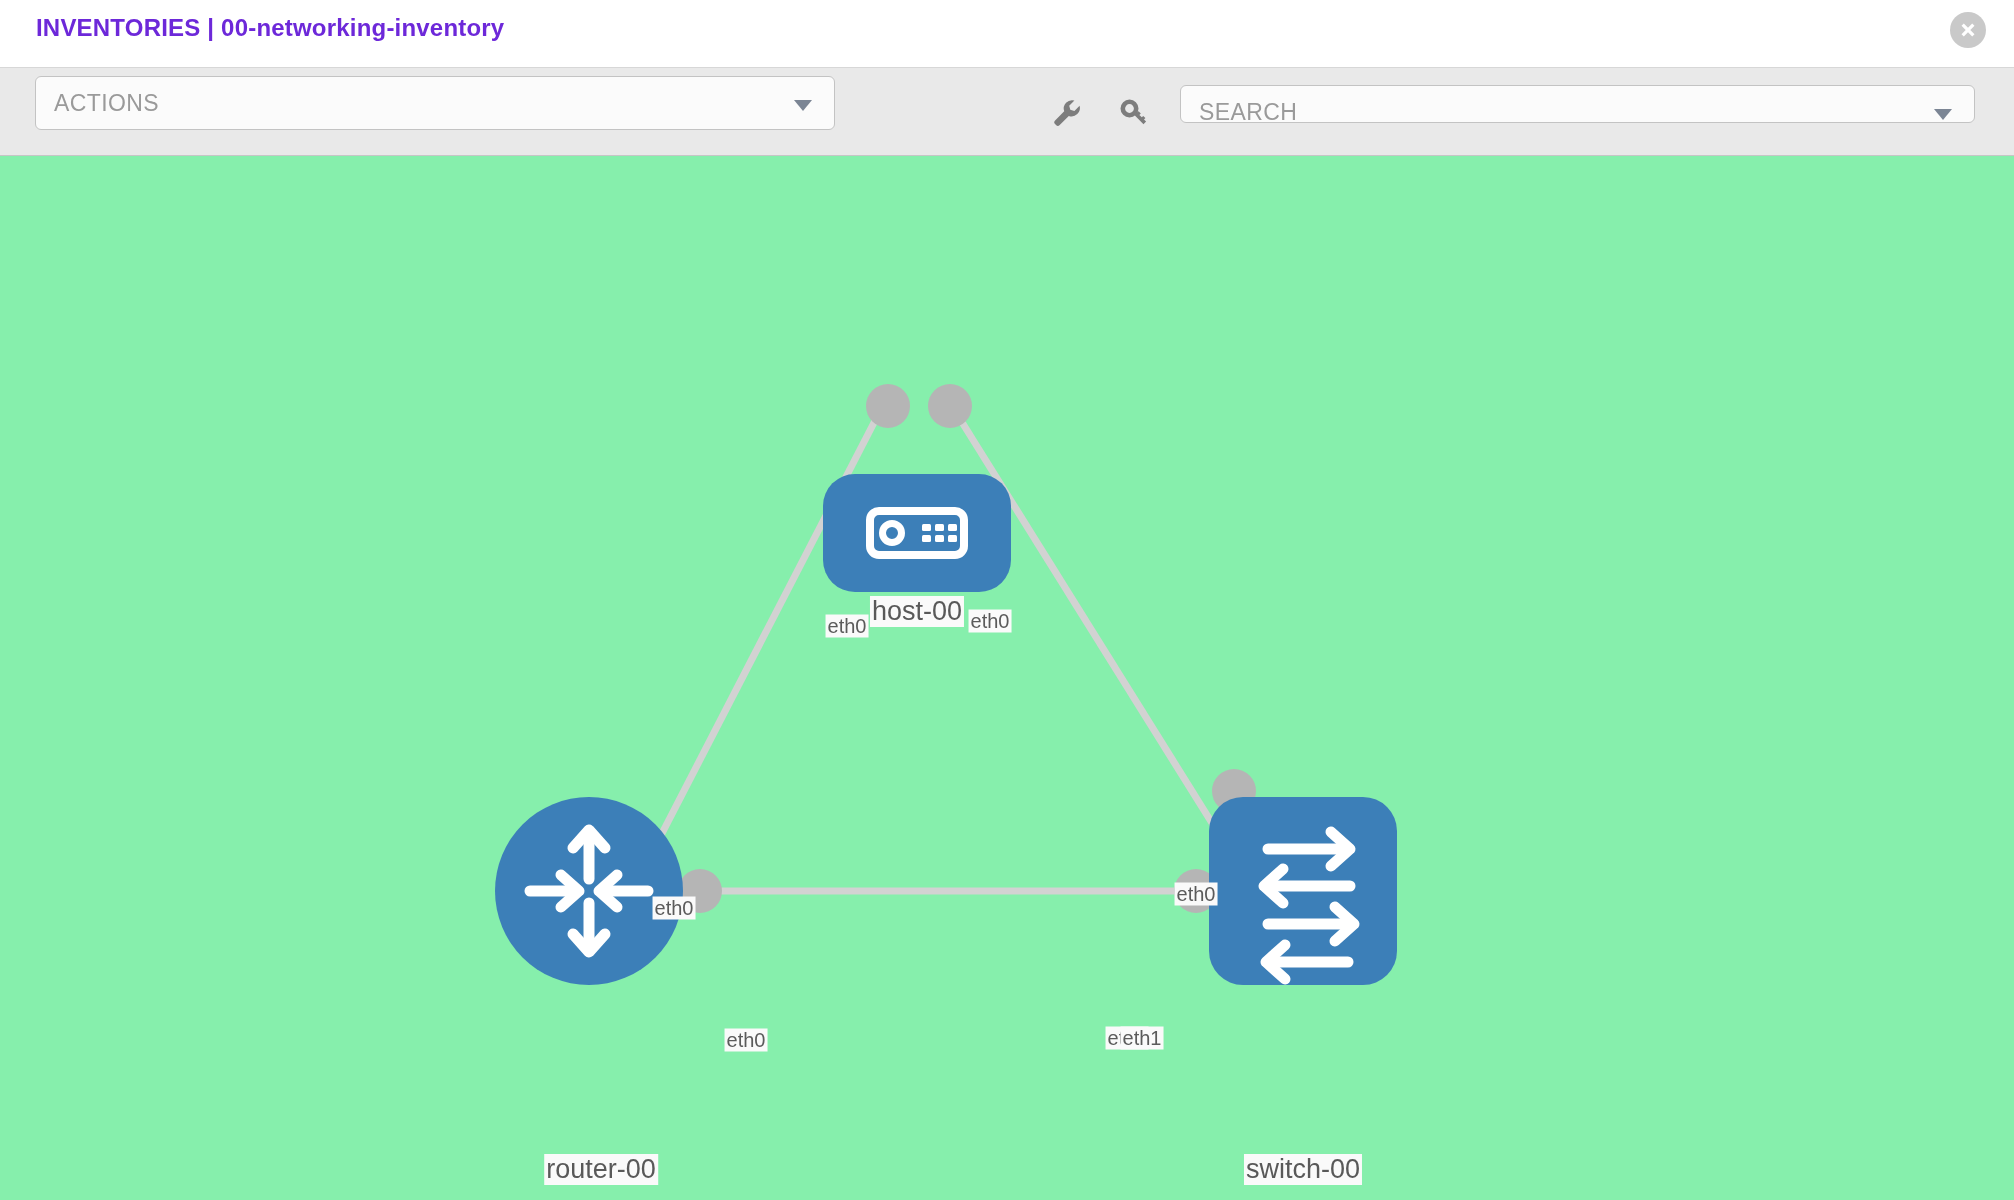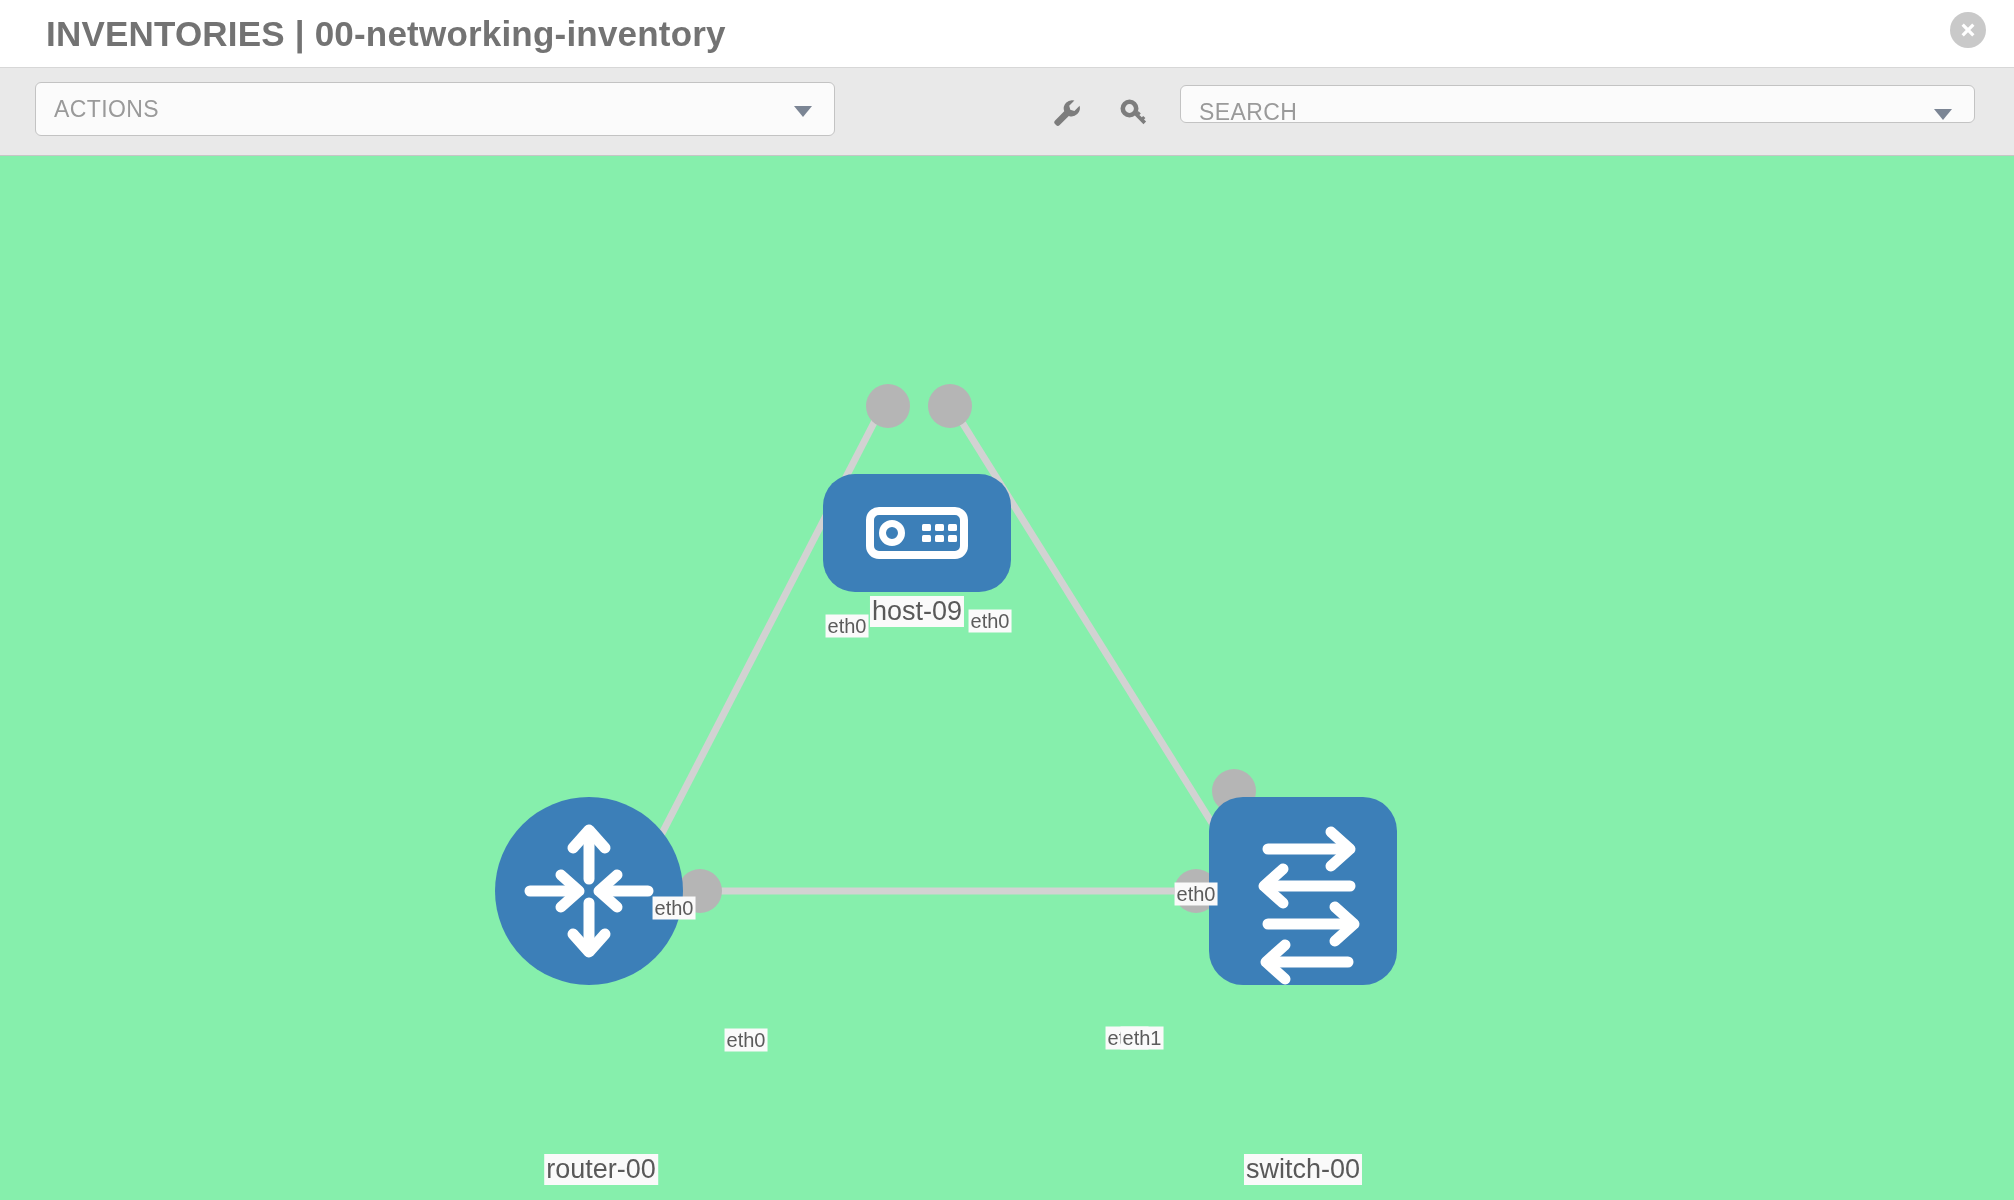--- a/index.html
+++ b/index.html
@@ -26,26 +26,25 @@
     width: 2014px;
     height: 68px;
     background: #ffffff;
     border-bottom: 1px solid #d7d7d7;
     box-sizing: border-box;
   }
   .header-title {
     position: absolute;
     left: 36px;
     top: 14px;
-    font-size: 35px;
+    font-size: 24px;
     font-weight: bold;
-    color: #737373;
+    color: #6d28d9;
     letter-spacing: 0.2px;
     white-space: nowrap;
-    margin-left: 10px;
   }
   .close-btn {
     position: absolute;
     right: 28px;
     top: 12px;
     width: 36px;
     height: 36px;
     border-radius: 50%;
     background: #c9c9c9;
     cursor: pointer;
@@ -59,21 +58,21 @@
     width: 2014px;
     height: 88px;
     background: #e9e9e9;
     border-bottom: 1px solid #c6c6c6;
     box-sizing: border-box;
   }
 
   .actions-select {
     position: absolute;
     left: 35px;
-    top: 14px;
+    top: 8px;
     width: 800px;
     height: 54px;
     background: #fbfbfb;
     border: 1px solid #c3c3c3;
     border-radius: 6px;
     box-sizing: border-box;
     cursor: pointer;
     padding-left: 19px;
   }
   .actions-label {
@@ -277,18 +276,18 @@
     </svg>
 
     <div class="iflabel" style="left:847px; top:470px;">eth0</div>
     <div class="iflabel" style="left:990px; top:465px;">eth0</div>
     <div class="iflabel" style="left:674px; top:752px;">eth0</div>
     <div class="iflabel" style="left:1196px; top:738px;">eth0</div>
     <div class="iflabel" style="left:746px; top:884px;">eth0</div>
     <div class="iflabel" style="left:1127px; top:882px;">eth0</div>
     <div class="iflabel" style="left:1142px; top:882px;">eth1</div>
 
-    <div class="nlabel" style="left:917px; top:440px;">host-09</div>
+    <div class="nlabel" style="left:917px; top:440px;">host-00</div>
     <div class="nlabel" style="left:589px; top:998px;margin-left:12px;">router-00</div>
     <div class="nlabel" style="left:1303px; top:998px;">switch-00</div>
 
   </div>
 </div>
 
 </body></html>

